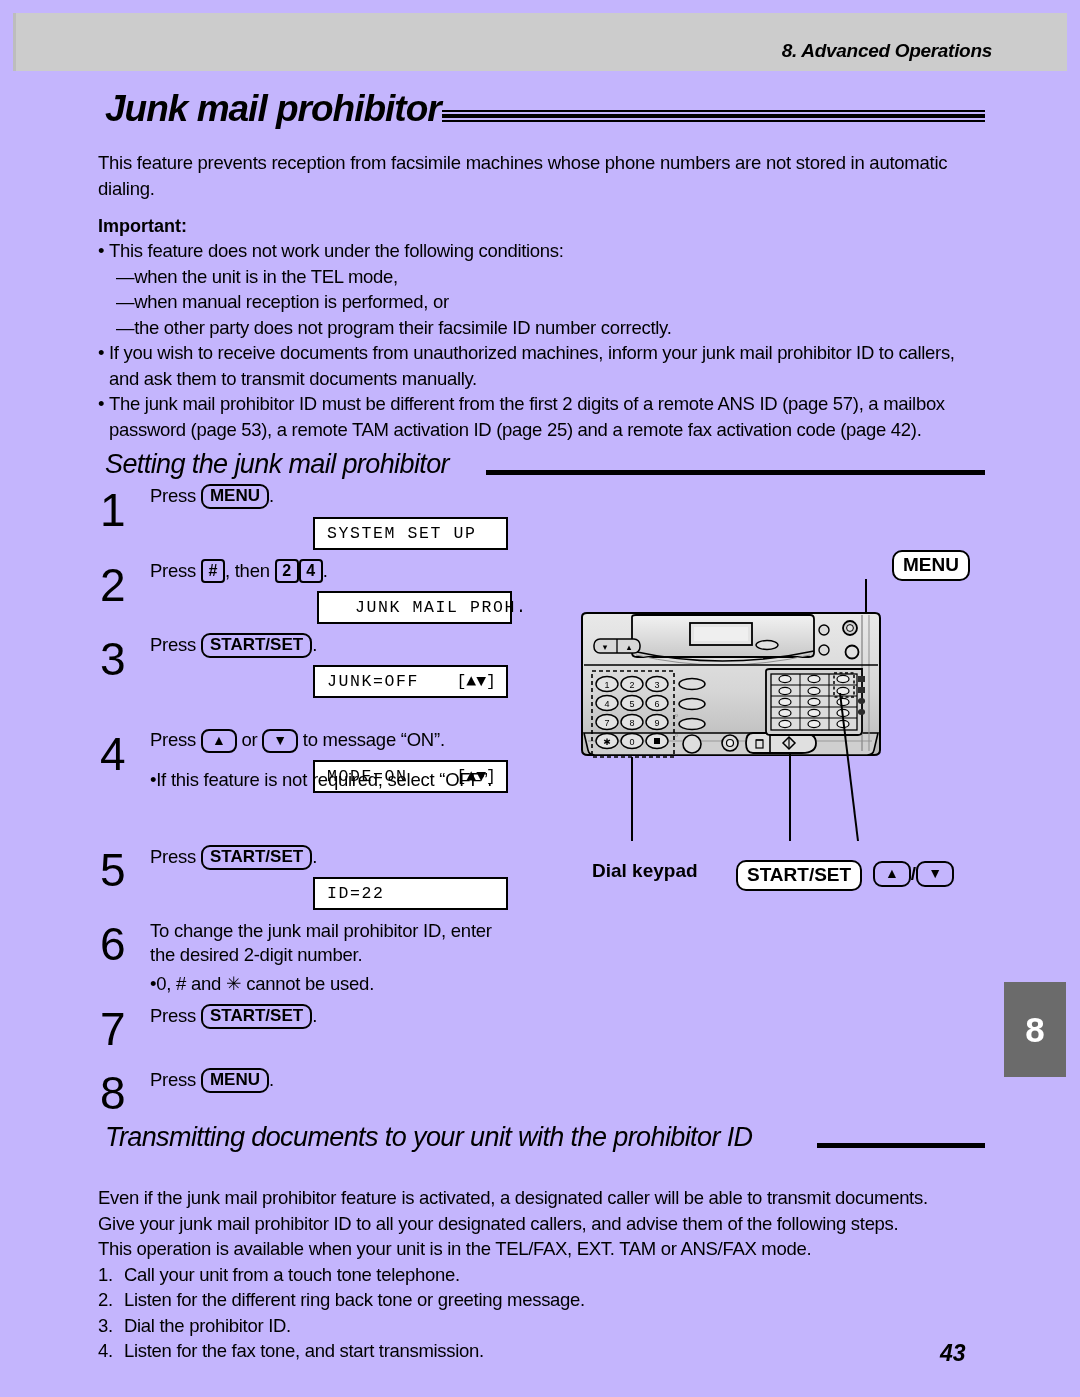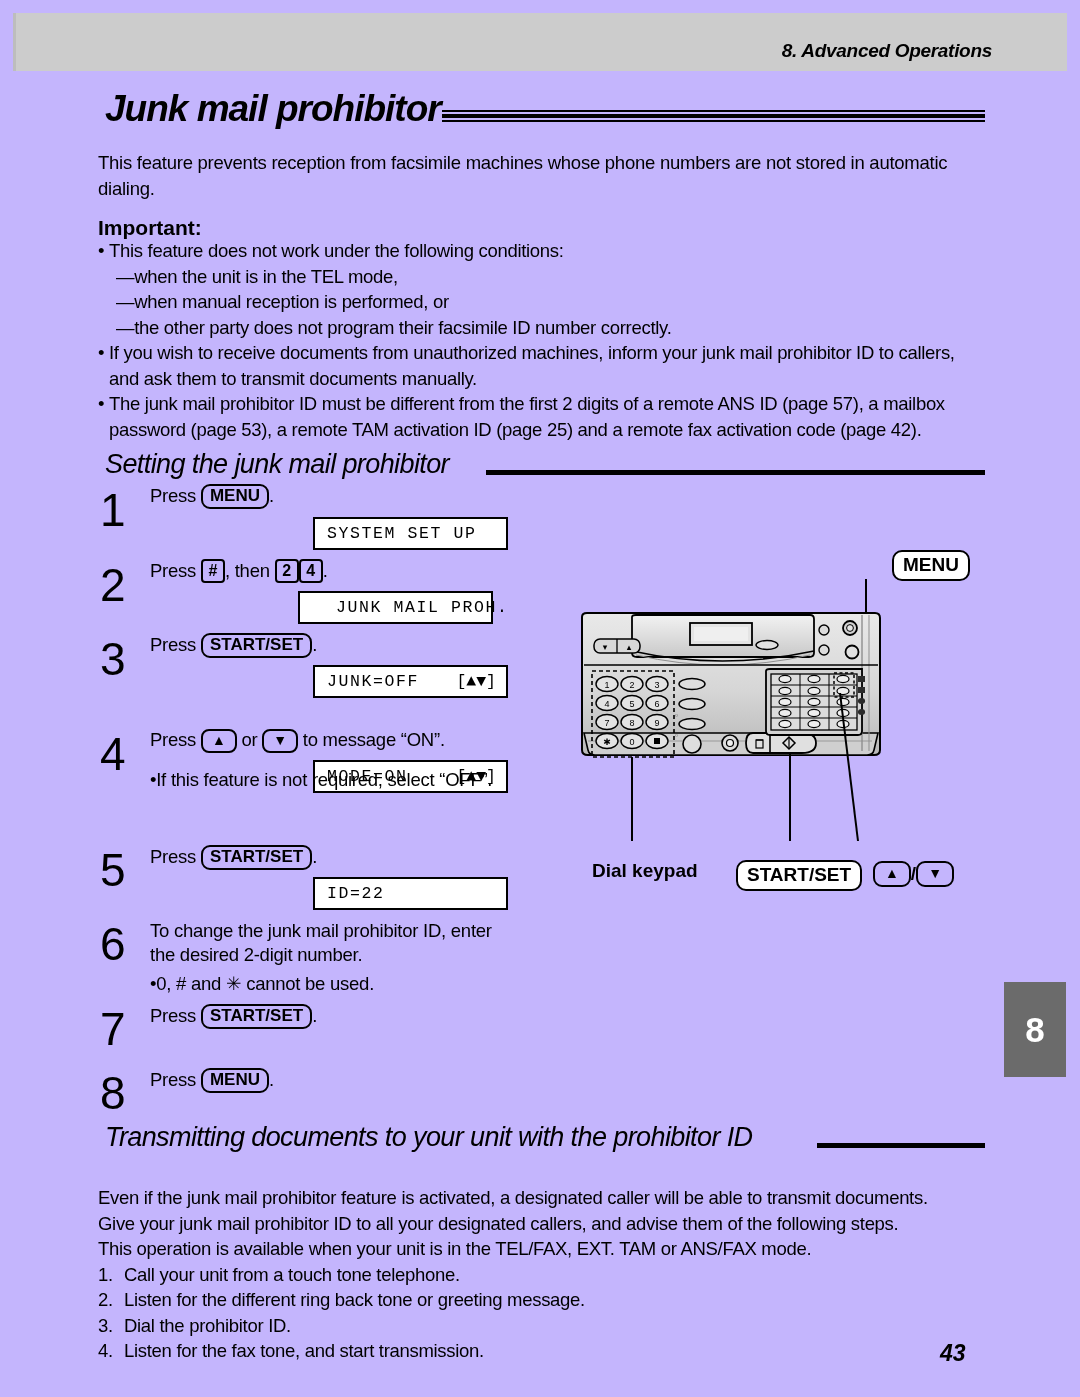--- a/index.html
+++ b/index.html
@@ -82,21 +82,21 @@
     top: 150px;
     width: 878px;
     font-size: 18.5px;
     line-height: 26px;
     letter-spacing: -0.25px;
   }
   .important-label {
     position: absolute;
     left: 98px;
     top: 216px;
-    font-size: 21px;
+    font-size: 18px;
     font-weight: bold;
   }
   .important-list {
     position: absolute;
     left: 98px;
     top: 238px;
     width: 890px;
     font-size: 18.5px;
     line-height: 25.5px;
     letter-spacing: -0.3px;
@@ -330,21 +330,21 @@
     <div class="txt">Setting the junk mail prohibitor</div>
     <div class="rule"></div>
   </div>
 
   <div class="step-num" style="left:100px; top:487px;">1</div>
   <div class="step-txt" style="left:150px; top:484px;"><span>Press </span><span class="keybtn">MENU</span><span>.</span></div>
   <div class="lcd" style="left:313px; top:517px;"><span>SYSTEM SET UP</span></div>
 
   <div class="step-num" style="left:100px; top:562px;">2</div>
   <div class="step-txt" style="left:150px; top:559px;"><span>Press </span><span class="keysq">#</span><span>, then </span><span class="keysq">2</span><span class="keysq">4</span><span>.</span></div>
-  <div class="lcd" style="left:298px; top:591px;padding-left:36px;"><span>JUNK MAIL PROH.</span></div>
+  <div class="lcd" style="left:317px; top:591px;padding-left:36px;"><span>JUNK MAIL PROH.</span></div>
 
   <div class="step-num" style="left:100px; top:636px;">3</div>
   <div class="step-txt" style="left:150px; top:633px;"><span>Press </span><span class="keybtn">START/SET</span><span>.</span></div>
   <div class="lcd" style="left:313px; top:665px;"><span class="right">[▲▼]</span><span>JUNK=OFF</span></div>
 
   <div class="step-num" style="left:100px; top:731px;">4</div>
   <div class="step-txt" style="left:150px; top:728px;"><span>Press </span><span class="keyarrow">▲</span><span> or </span><span class="keyarrow">▼</span><span> to message “ON”.</span></div>
   <div class="lcd" style="left:313px; top:760px;"><span class="right">[▲▼]</span><span>MODE=ON</span></div>
   <div class="step-note" style="left:150px; top:769px;"><span>•</span><span>If this feature is not required, select “OFF”.</span></div>
 

